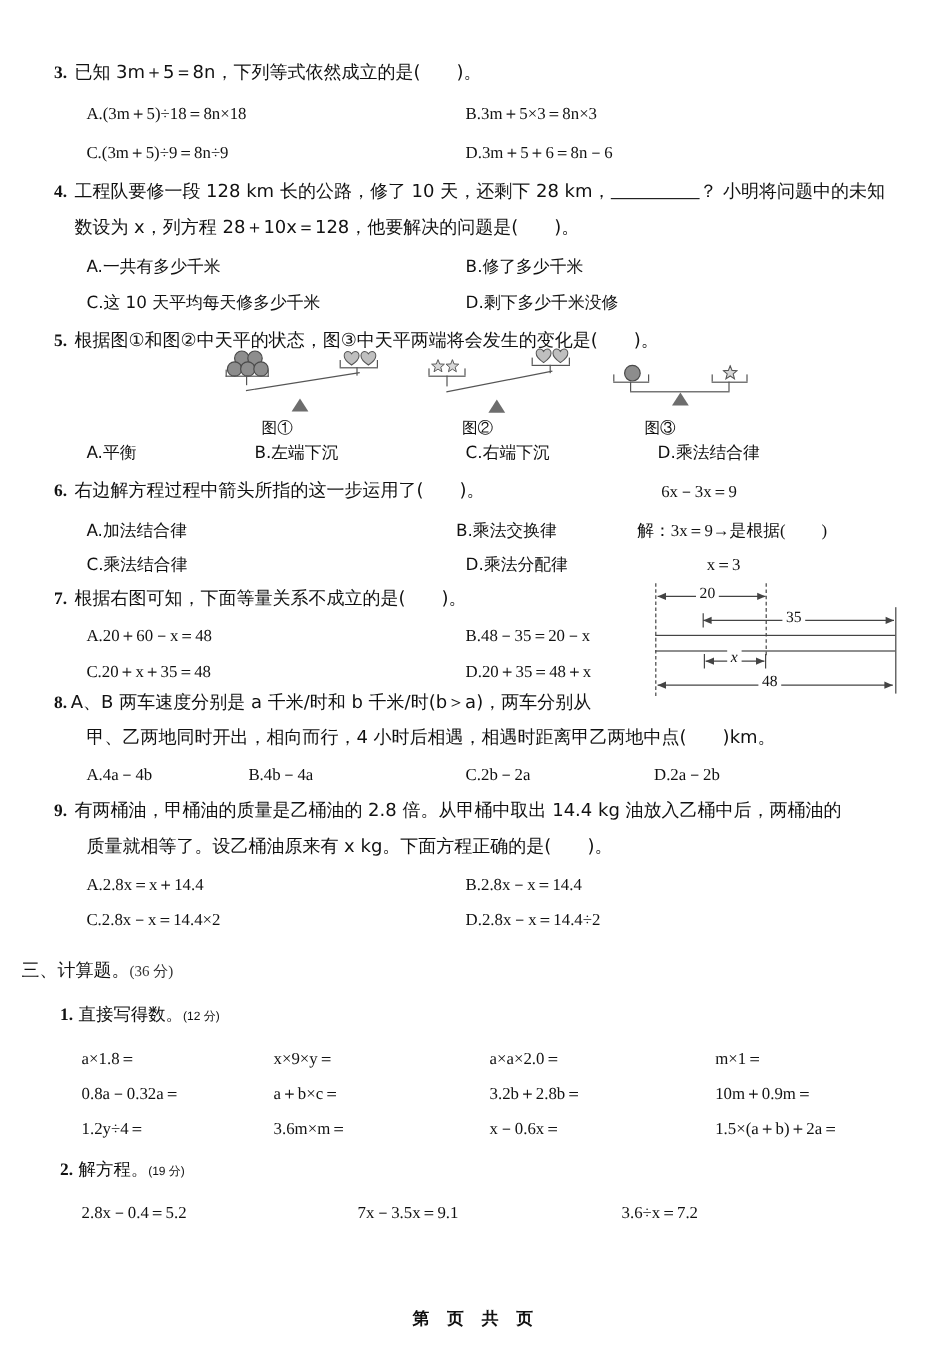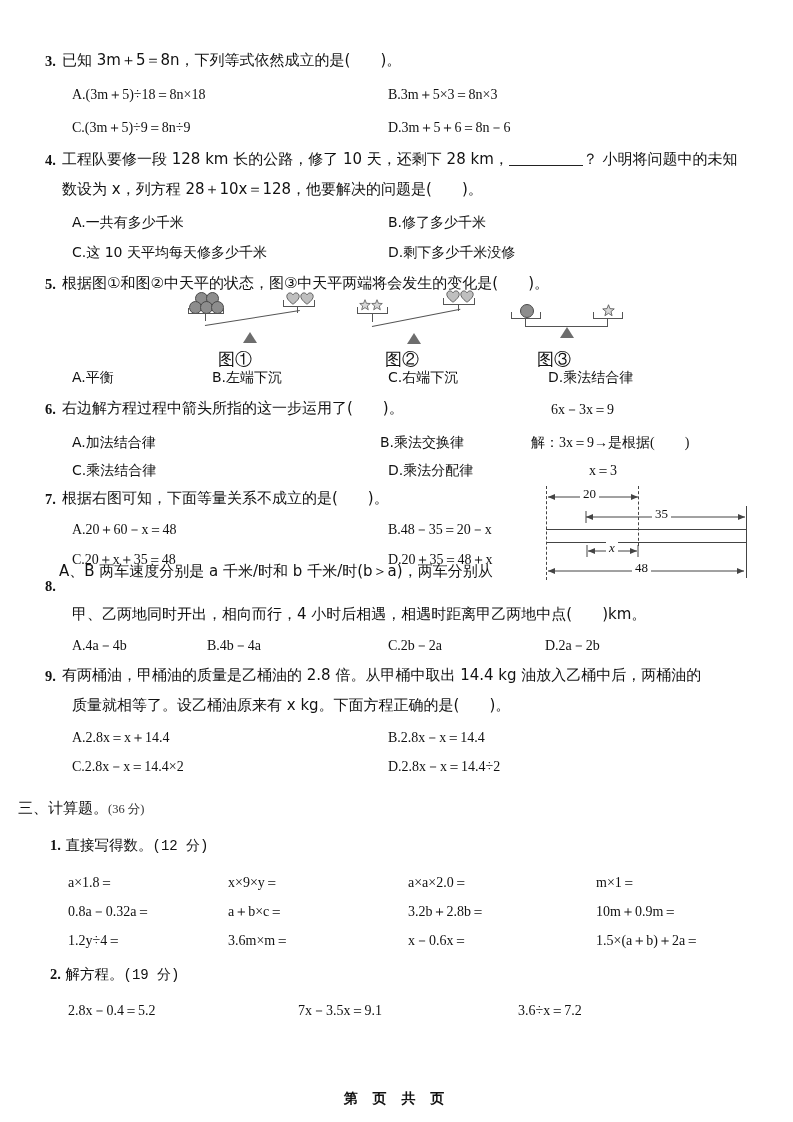--- a/index.html
+++ b/index.html
@@ -43,21 +43,21 @@
   }
   .sect .pts { font-size: 12.5px; color: #333; font-family:"Liberation Serif", serif;}
 
   .subhead {
     position: absolute;
     font-size: 14.5px;
     white-space: nowrap;
     font-family: "DejaVu Sans", "Liberation Sans", sans-serif;
   }
   .subhead b { font-family: "Liberation Serif", serif; }
-  .subhead .pts { font-size: 14px; font-family:Liberation Mono, monospace; }
+  .subhead .pts { font-size: 10px; font-family:Liberation Sans, sans-serif; }
 
   .expr {
     position: absolute;
     font-size: 14px;
     white-space: nowrap;
     font-family: "Liberation Serif", serif;
   }
 
   .blank-line {
     display: inline-block;
@@ -76,21 +76,21 @@
     border-right: 7px solid transparent;
     border-bottom: 11px solid #6d6d6d;
   }
   .beam { position: absolute; background: #555; height: 1.4px; transform-origin: center center; }
   .pan-stem { position: absolute; background:#555; width: 1.4px; }
   .pan-bar { position: absolute; background:#555; height: 1.4px; }
   .pan-tick { position: absolute; background:#555; width: 1.4px; height: 6px; }
   .fig-label {
     position: absolute;
     font-family: Liberation Mono, monospace;
-    font-size: 17px;
+    font-size: 13px;
     white-space: nowrap;
   }
   .circ {
     position: absolute;
     border-radius: 50%;
     background: #8d8d8d;
     border: 1px solid #4a4a4a;
   }
   .heart { position:absolute; }
   .star { position:absolute; }
@@ -290,21 +290,21 @@
 
     <svg style="position:absolute; left:6px; top:80px;" width="202" height="14">
       <line x1="2" y1="7" x2="198" y2="7" stroke="#444" stroke-width="1"></line>
       <polygon points="2,7 9,4 9,10" fill="#444"></polygon>
       <polygon points="198,7 191,4 191,10" fill="#444"></polygon>
     </svg>
     <div class="dimlabel" style="left:92px; top:76px;">48</div>
   </div>
 
   <div class="qnum" style="left:45px; top:578px;">8.</div>
-  <div class="q cn" style="left:59px; top:564px;">A、B 两车速度分别是 a 千米/时和 b 千米/时(b＞a)，两车分别从</div>
+  <div class="q cn" style="left:59px; top:578px;">A、B 两车速度分别是 a 千米/时和 b 千米/时(b＞a)，两车分别从</div>
   <div class="q cn" style="left:72px; top:607px;">
     <span>甲、乙两地同时开出，相向而行，4 小时后相遇，相遇时距离甲乙两地中点(</span><span class="paren-gap"></span><span>)km。</span>
   </div>
   <div class="opt" style="left:72px; top:637px;">A.4a－4b</div>
   <div class="opt" style="left:207px; top:637px;">B.4b－4a</div>
   <div class="opt" style="left:388px; top:637px;">C.2b－2a</div>
   <div class="opt" style="left:545px; top:637px;">D.2a－2b</div>
 
   <div class="qnum" style="left:45px; top:668px;">9.</div>
   <div class="q cn" style="left:62px; top:668px;">有两桶油，甲桶油的质量是乙桶油的 2.8 倍。从甲桶中取出 14.4 kg 油放入乙桶中后，两桶油的</div>

